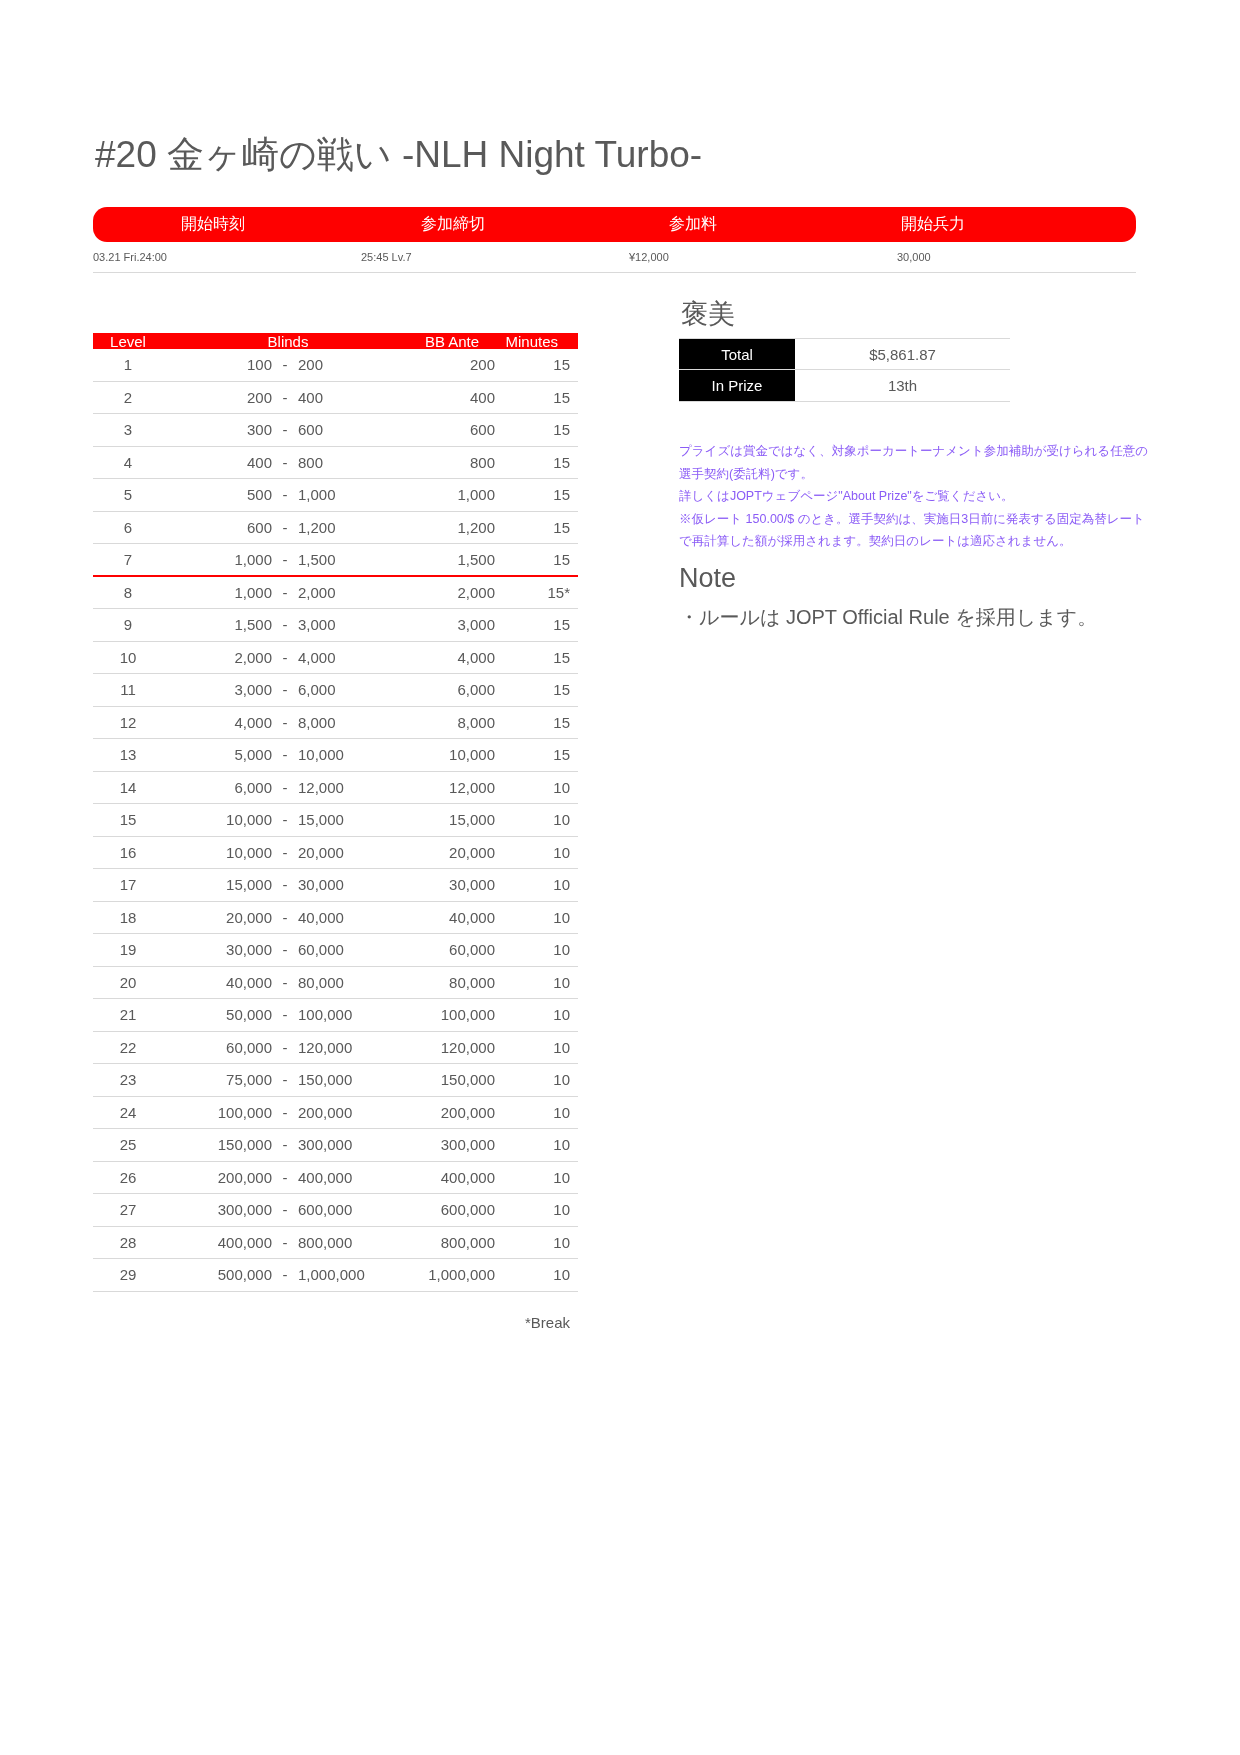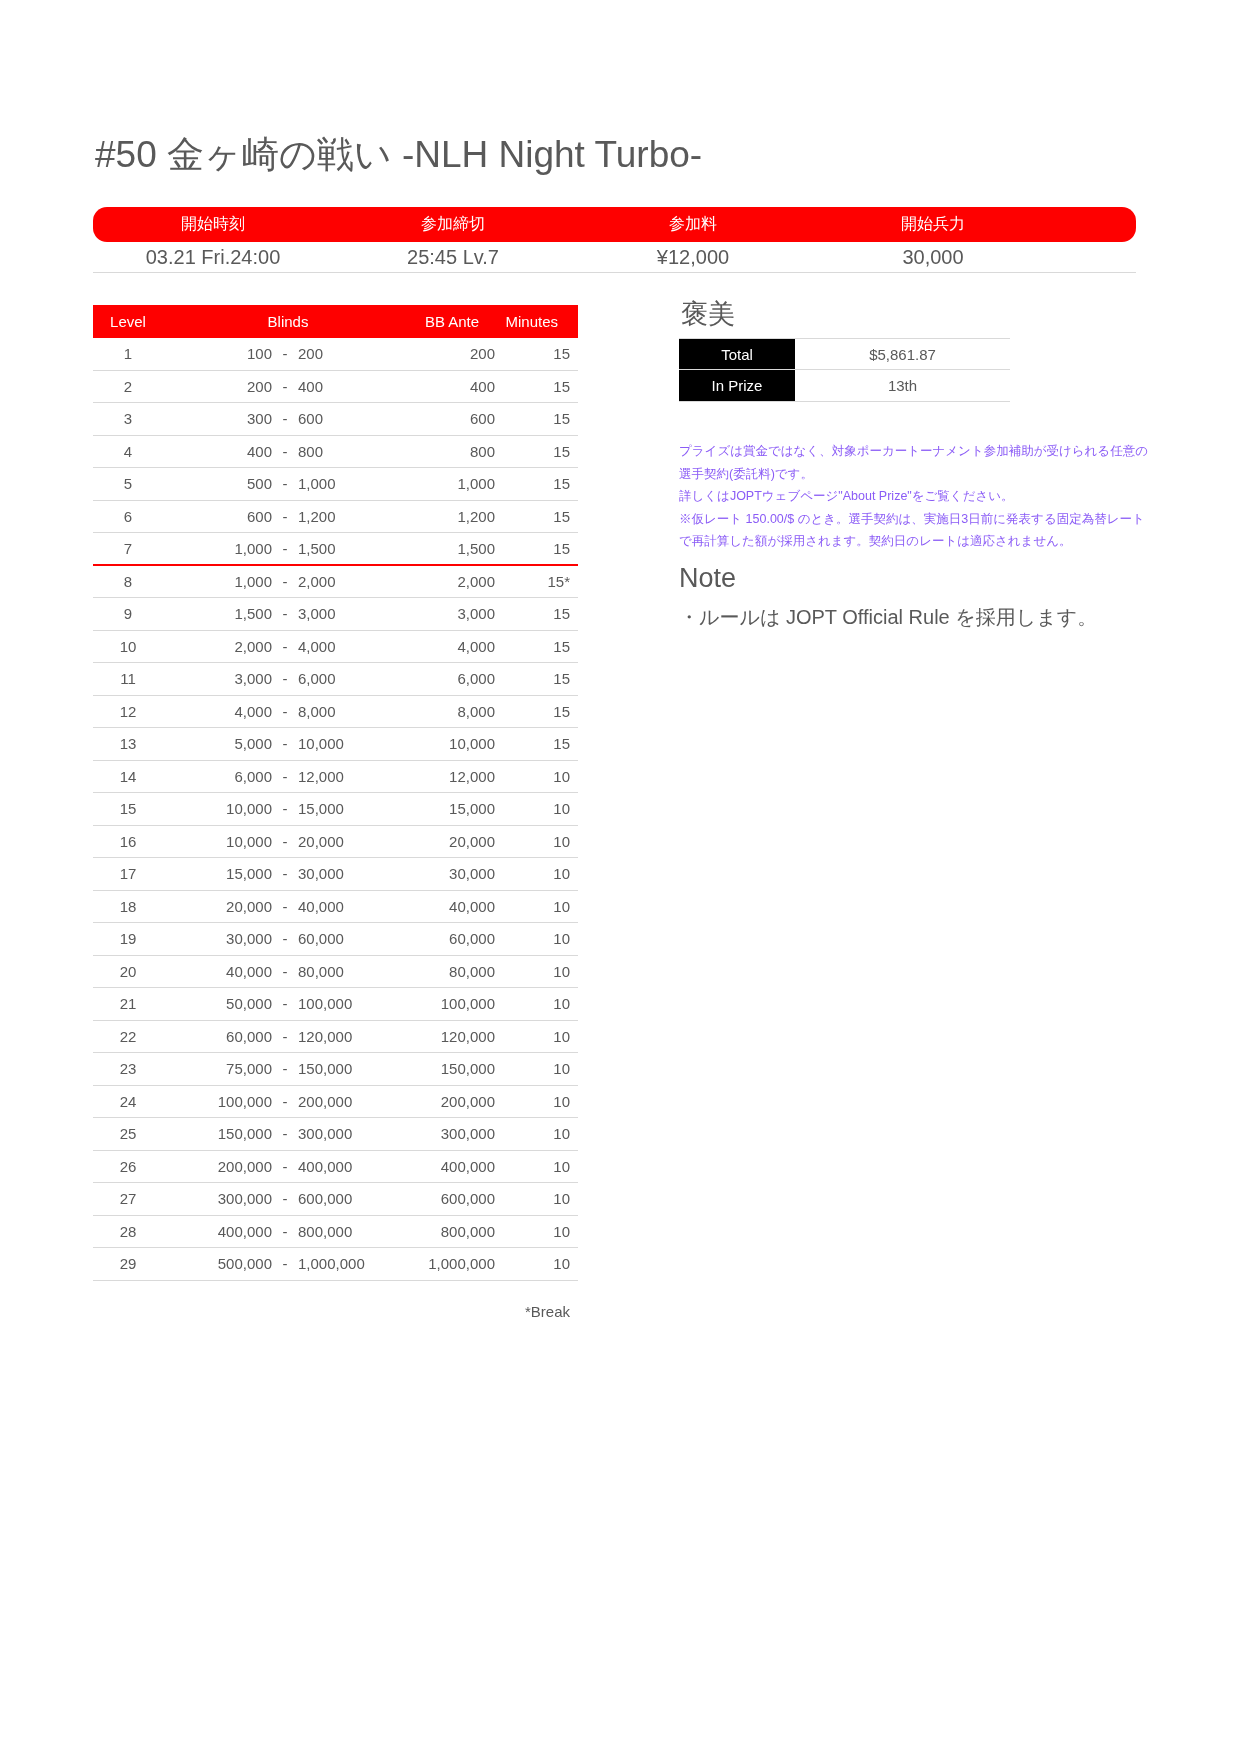--- a/index.html
+++ b/index.html
@@ -36,34 +36,35 @@
     font-size: 16px;
     text-align: center;
     border-radius: 14px;
   }
   .info-bar .vals {
     display: grid;
     grid-template-columns: repeat(4, 240px) 1fr;
     height: 30px;
     align-items: center;
     color: #595959;
-    font-size: 20px;
-    text-align: center;
+    font-size: 11px;
     border-bottom: 1px solid #d9d9d9;
+    gap: 28px;
   }
 
   
   .level-table { position: absolute; left: 93px; top: 305px; width: 485px; font-size: 15px; }
   .lt-header {
     display: grid;
     grid-template-columns: 70px 250px 82px 83px;
     background: #fe0000;
     color: #ffffff;
-    height: 33px;
-    align-items: center;
+    height: 16px;
+    align-items: center;
+    margin-top: 28px;
   }
   .lt-header .h-level   { text-align: center; }
   .lt-header .h-blinds  { text-align: center; }
   .lt-header .h-ante    { text-align: center; padding-right: 4px; }
   .lt-header .h-minutes { text-align: right; padding-right: 20px; }
 
   .lt-row {
     display: grid;
     grid-template-columns: 70px 109px 26px 115px 82px 83px;
     height: 32.5px;
@@ -128,21 +129,21 @@
   
   .notes { position: absolute; left: 679px; top: 563px; }
   .notes-heading { font-size: 27px; color: #595959; }
   .note-item { font-size: 20px; color: #595959; margin-top: 10px; text-align: center; }
 </style>
 </head>
 <body>
 
 <div class="page">
 
-  <div class="title">#50 金ヶ崎の戦い -NLH Night Turbo-</div>
+  <div class="title">#20 金ヶ崎の戦い -NLH Night Turbo-</div>
 
   <div class="info-bar">
     <div class="hdr">
       <div>開始時刻</div>
       <div>参加締切</div>
       <div>参加料</div>
       <div>開始兵力</div>
       <div></div>
     </div>
     <div class="vals">

